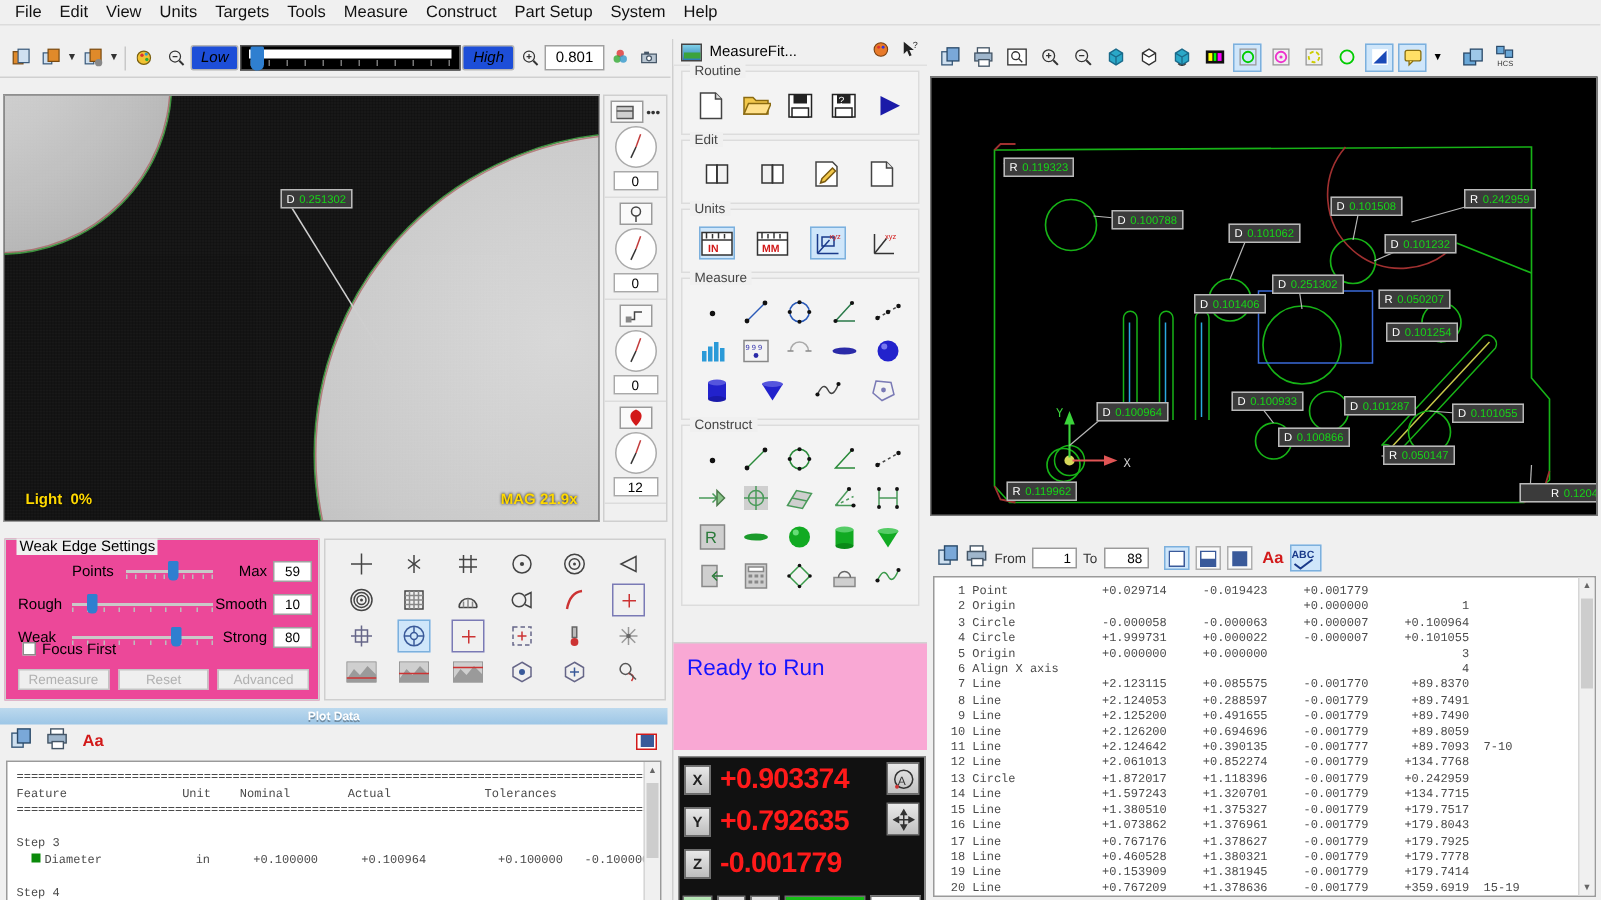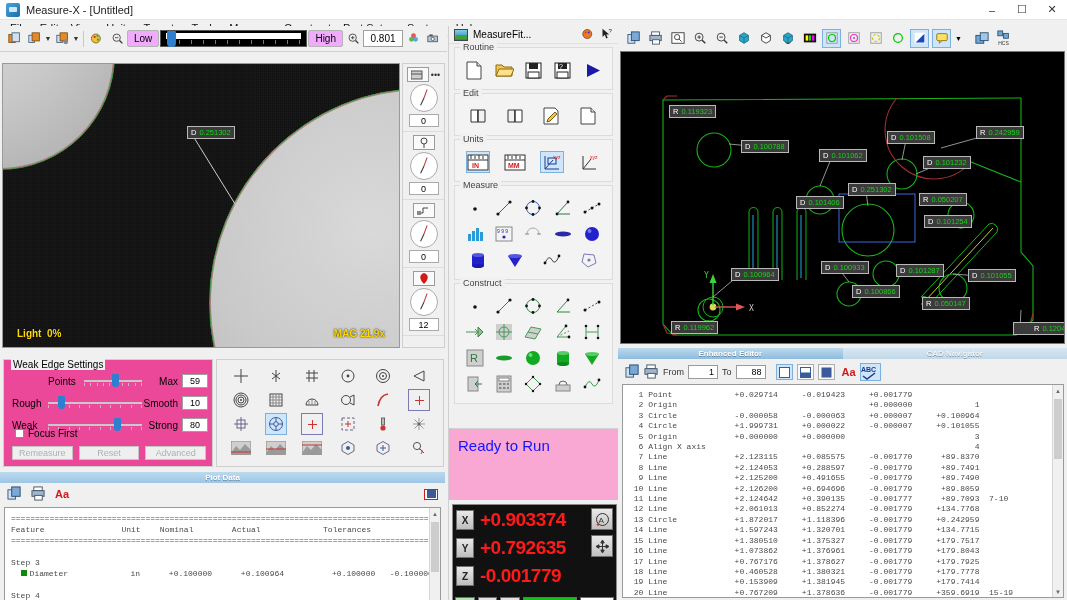--- a/index.html
+++ b/index.html
@@ -28,22 +28,22 @@
     padding-left:4px; border-bottom:1px solid #dcdcdc;}
   .menubar span { padding:1px 6px; font-size:11px; color:#111; }
 
   
   .maintoolbar { height:26px; background:#f0f0f0; display:flex; align-items:center;
     padding:0 4px; border-bottom:1px solid #d0d0d0; width:447px;}
   .tb-ico { width:20px;height:20px;display:flex;align-items:center;justify-content:center;
     font-size:12px;color:#333; }
   .tb-sep { width:1px;height:16px;background:#c8c8c8;margin:0 3px;}
   .tb-caret{font-size:7px;color:#333;width:8px;text-align:center;}
-  .light-btn{border:1px solid #b5b5b5;background:#f0abfc;font-size:10px;
-    padding:2px 6px;border-radius:2px;}
+  .light-btn{border:1px solid #b5b5b5;background:#1d4ed8;font-size:10px;
+    padding:2px 6px;border-radius:2px;font-style:italic;}
   .light-bar{height:17px;background:#000;flex:1;position:relative;margin:0 1px;
     border:1px solid #555;min-width:118px;}
   .light-bar .track{position:absolute;left:5px;right:5px;top:2px;height:6px;background:#fff;}
   .light-bar .ticks{position:absolute;left:6px;right:6px;top:9px;height:6px;
     display:flex;justify-content:space-between;}
   .light-bar .ticks i{width:1px;height:4px;background:#777;display:block;}
   .light-thumb{position:absolute;left:6px;top:0px;width:9px;height:16px;
     background:#2f7fd0;border-radius:1px 1px 4px 4px;}
   .numbox{border:1px solid #a0a0a0;background:#fff;font-size:10px;
     padding:2px 4px;width:40px;text-align:center;}
@@ -187,29 +187,20 @@
      display:flex;align-items:center;justify-content:center;}
   .edbtn.sel{background:#cfe6fa;border:1px solid #7cb0dd;}
   .edlist{position:absolute;left:4px;top:358px;right:3px;bottom:2px;background:#fff;
      border:1px solid #9a9a9a;overflow:hidden;}
 </style>
 </head>
 <body>
 
 <div class="app">
 
-  <div class="titlebar">
-    <div class="app-icon"></div>
-    <div class="title">Measure-X - [Untitled]</div>
-    <div class="winbtns">
-      <div>–</div>
-      <div>☐</div>
-      <div class="cls">✕</div>
-    </div>
-  </div>
 
   <div class="menubar" id="menubar">
       <span>File</span>
       <span>Edit</span>
       <span>View</span>
       <span>Units</span>
       <span>Targets</span>
       <span>Tools</span>
       <span>Measure</span>
       <span>Construct</span>
@@ -1350,24 +1341,20 @@
           <div class="cadtag" style="left: 200px; top: 209px;"><b>D</b><span>0.100933</span></div>
           <div class="cadtag" style="left: 275px; top: 212px;"><b>D</b><span>0.101287</span></div>
           <div class="cadtag" style="left: 231px; top: 233px;"><b>D</b><span>0.100866</span></div>
           <div class="cadtag" style="left: 347px; top: 217px;"><b>D</b><span>0.101055</span></div>
           <div class="cadtag" style="left: 301px; top: 245px;"><b>R</b><span>0.050147</span></div>
           <div class="cadtag" style="left: 50px; top: 269px;"><b>R</b><span>0.119962</span></div>
           <div class="cadtag" style="left: 392px; top: 270px; padding-left: 20px;"><b>R</b><span>0.120404</span></div>
         </div>
     </div>
 
-    <div class="tabs">
-      <div class="tab active">Enhanced Editor</div>
-      <div class="tab inactive">CAD Navigator</div>
-    </div>
 
     <div class="edtb">
       <div><svg width="15" height="15" viewBox="0 0 16 16">
             <rect x="1" y="4" width="8" height="10" fill="#cfe0f0" stroke="#3a5a7a"></rect>
             <rect x="5" y="1" width="9" height="10" fill="#7aa8d8" stroke="#2a4a6a"></rect>
           </svg></div>
       <div><svg width="15" height="15" viewBox="0 0 16 16">
             <rect x="3" y="1" width="9" height="4" fill="#fff" stroke="#456"></rect>
             <rect x="1" y="5" width="13" height="6" fill="#9fb6cc" stroke="#456"></rect>
             <rect x="4" y="10" width="8" height="5" fill="#fff" stroke="#456"></rect>

